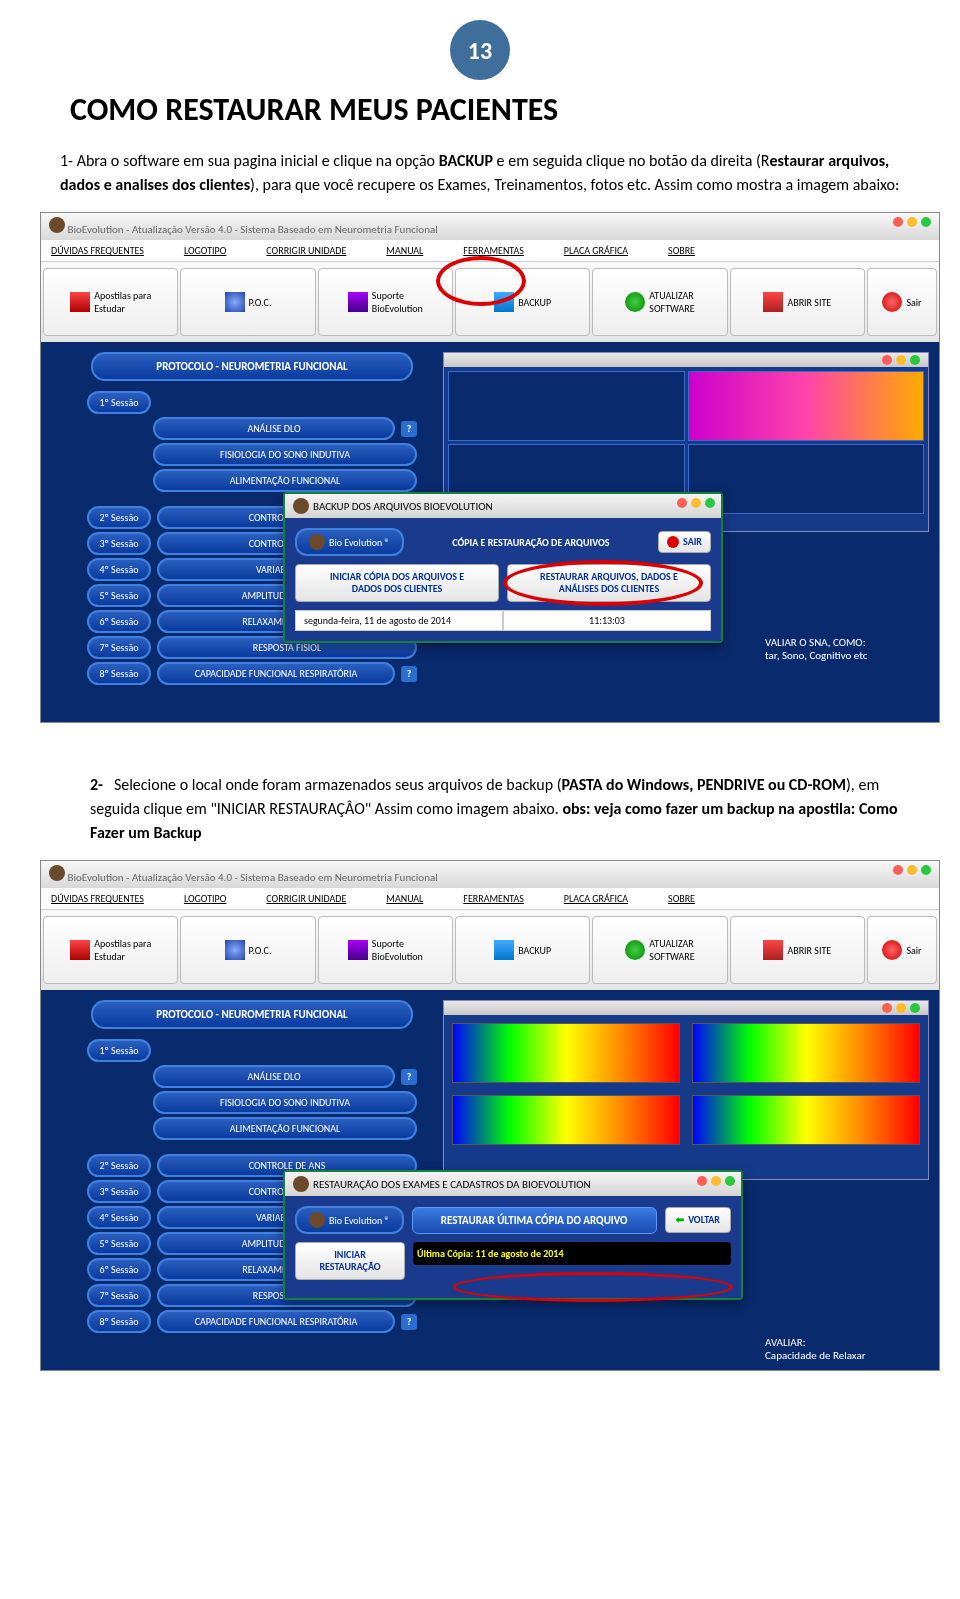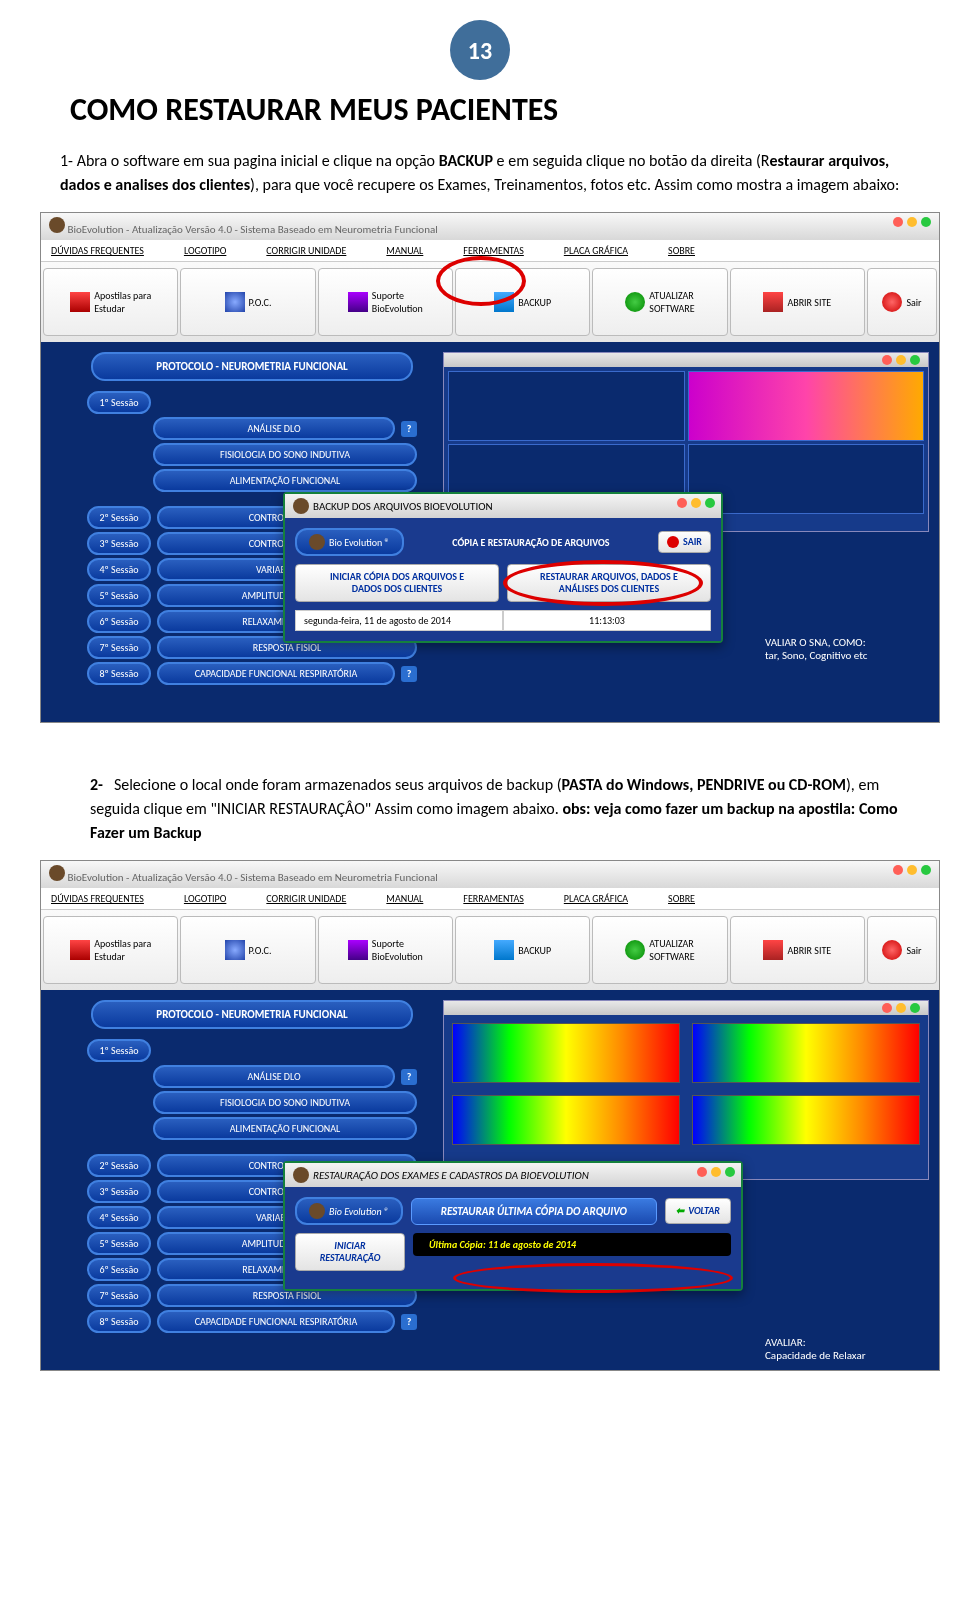--- a/index.html
+++ b/index.html
@@ -343,21 +343,21 @@
             <div class="rainbow" style="flex:1;"></div>
         </div>
         <div style="display:flex; gap:4px; padding:0 4px 4px;">
           <div class="rainbow" style="flex:1;height:50px;"></div>
             <div class="rainbow" style="flex:1;height:50px;"></div>
         </div>
       </div>
       <div class="avaliar" style="white-space:pre-line;bottom:8px;">AVALIAR:
 Capacidade de Relaxar</div>
 
-      <div class="popup" style="left:-150px; top:161px; width:460px;font-style:italic;">
+      <div class="popup" style="left:-150px; top:170px; width:460px;">
         <div class="popup-title">
           <span class="bear-ico"></span>
           <span>RESTAURAÇÃO DOS EXAMES E CADASTROS DA BIOEVOLUTION</span>
           <div class="mac-dots">
               <span class="d-close"></span>
               <span class="d-min"></span>
               <span class="d-max"></span>
             </div>
         </div>
         <div class="popup-body" style="position:relative;">
@@ -369,21 +369,21 @@
             <div class="blue-btn-sm" style="flex:1;">RESTAURAR ÚLTIMA CÓPIA DO ARQUIVO</div>
             <div class="white-btn" style="display:flex;align-items:center;gap:4px;">
                 <span style="color:#0a0;font-weight:bold;">⬅</span>
                 <span>VOLTAR</span>
               </div>
           </div>
           <div class="popup-row" style="align-items:stretch;">
             <div class="white-btn" style="white-space:pre-line;width:110px;">INICIAR
 RESTAURAÇÃO</div>
             <div style="flex:1;display:flex;flex-direction:column;gap:4px;">
-              <div style="background:#000;color:#ff0;padding:5px 16px;font-size:10px;font-weight:bold;border-radius:4px;">Última Cópia:  11 de agosto de 2014</div>
+              <div style="background:#000;color:#ff0;padding:5px 4px;font-size:10px;font-weight:bold;border-radius:4px;">Última Cópia:  11 de agosto de 2014</div>
             </div>
           </div>
           <div class="red-ring r3" style="top:76px;left:168px;"></div>
         </div>
       </div>
     </div>
   </div>
 </div>
 
 </body></html>

